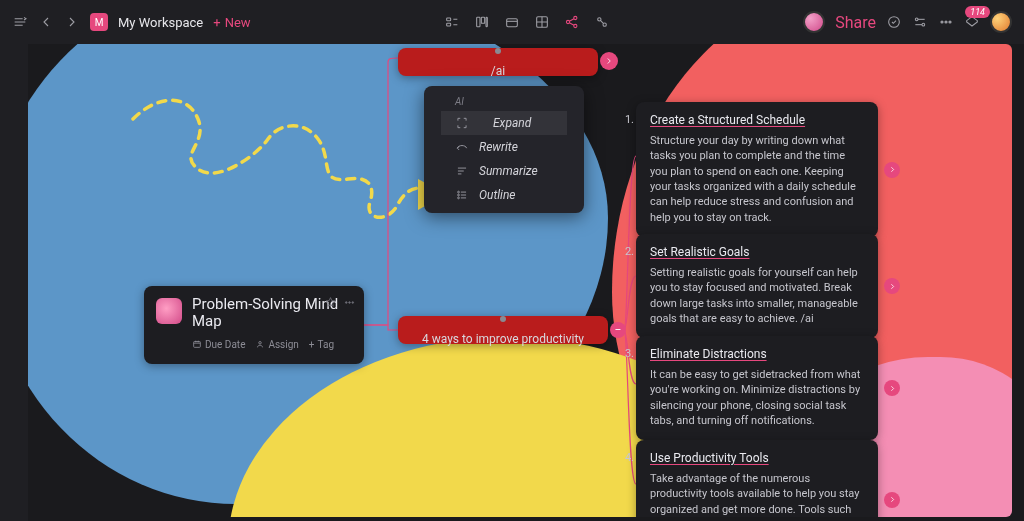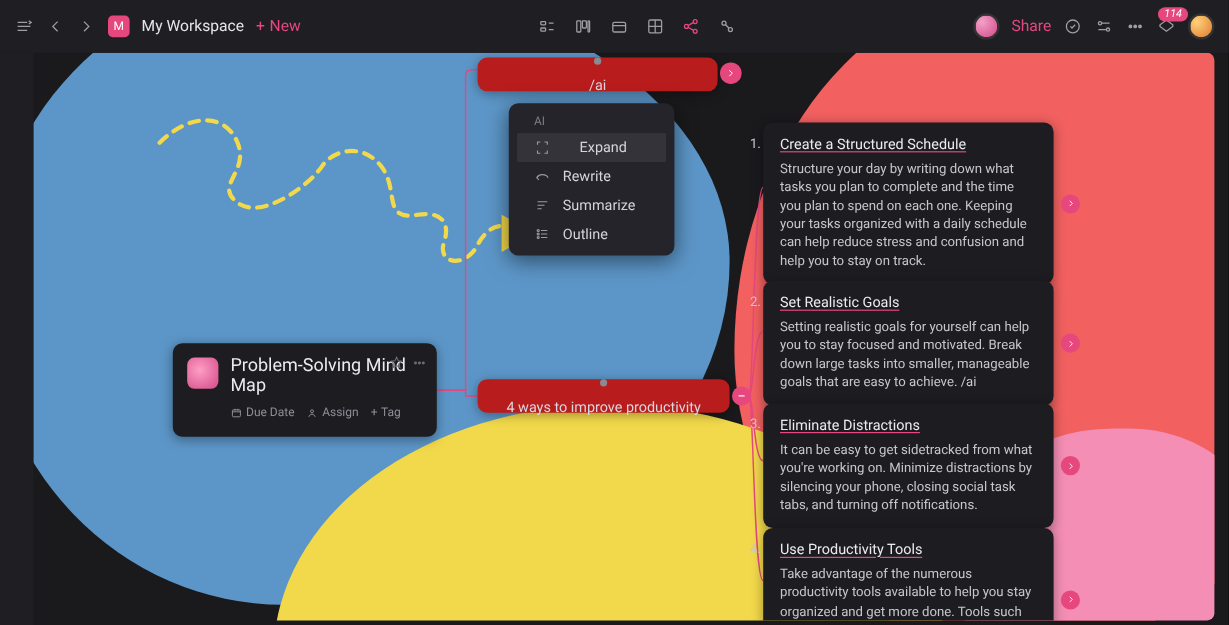--- a/index.html
+++ b/index.html
@@ -10,21 +10,21 @@
   .topbar { position: absolute; top: 0; left: 0; right: 0; height: 44px; background: #1f1f23; display: flex; align-items: center; padding: 0 12px; z-index: 50; color: #c8c8cc; font-size: 13px; }
   .tb-left, .tb-center, .tb-right { display: flex; align-items: center; gap: 10px; }
   .tb-left { flex: 0 0 auto; }
   .tb-center { flex: 1 1 auto; justify-content: center; gap: 14px; }
   .tb-right { flex: 0 0 auto; gap: 10px; }
   .tb-icon { width: 16px; height: 16px; display: flex; align-items: center; justify-content: center; color: #9e9ea5; cursor: pointer; }
   .tb-icon svg { width: 16px; height: 16px; stroke: currentColor; fill: none; stroke-width: 1.6; }
   .ws-badge { width: 18px; height: 18px; border-radius: 4px; background: #e6487e; display: flex; align-items: center; justify-content: center; font-size: 10px; color: #fff; }
   .ws-name { font-size: 13px; color: #e6e6ea; }
   .new-btn { display: flex; align-items: center; gap: 4px; color: #e6487e; font-size: 13px; cursor: pointer; }
-  .share-btn { color: #e6487e; font-size: 13px; cursor: pointer; }
+  .share-btn { color: #e6487e; font-size: 16px; cursor: pointer; }
   .avatar { width: 22px; height: 22px; border-radius: 50%; background: radial-gradient(circle at 30% 30%, #ffd27a, #e07a2e); border: 2px solid #333; }
   .avatar.alt { background: radial-gradient(circle at 30% 30%, #f3a0c8, #d04a8a); }
   .badge-count { position: relative; font-style: italic; }
   .badge-count .pill { position: absolute; top: -8px; right: -10px; background: #e6487e; color: #fff; font-size: 9px; padding: 1px 5px; border-radius: 8px; }
 
   
   .canvas { position: absolute; top: 44px; left: 28px; right: 12px; bottom: 4px; border-radius: 6px; overflow: hidden; }
   .bg-shapes { position: absolute; inset: 0; }
   .shape { position: absolute; }
   .shape.blue { background: #5c96c8; width: 620px; height: 520px; left: -40px; top: -60px; border-radius: 40% 55% 60% 40% / 50% 45% 55% 50%; }
@@ -36,21 +36,21 @@
   .squiggle { position: absolute; left: 90px; top: 40px; width: 330px; height: 180px; }
 
   
   .node { position: absolute; background: #b91c1c; color: #d8d8de; border-radius: 8px; box-shadow: 0 2px 10px rgba(0,0,0,.35); font-size: 12px; flex-direction: column; }
   .node.command { left: 370px; top: 4px; width: 200px; height: 28px; display: flex; align-items: center; padding: 0 12px; gap: 10px; }
   .bullet { width: 6px; height: 6px; border-radius: 50%; background: #8a8a92; flex-shrink: 0; }
   .node.command .handle { position: absolute; right: -20px; top: 4px; width: 18px; height: 18px; border-radius: 50%; background: #e6487e; display: flex; align-items: center; justify-content: center; }
   .handle svg { width: 10px; height: 10px; stroke: #fff; fill: none; stroke-width: 2; }
 
   
-  .ai-menu { position: absolute; left: 396px; top: 42px; width: 138px; background: #24242a; border-radius: 8px; padding: 6px 7px; box-shadow: 0 4px 18px rgba(0,0,0,.5); z-index: 20; }
+  .ai-menu { position: absolute; left: 396px; top: 42px; width: 160px; background: #24242a; border-radius: 8px; padding: 6px 17px; box-shadow: 0 4px 18px rgba(0,0,0,.5); z-index: 20; font-style: italic; }
   .ai-menu .hdr { padding: 4px 14px 4px; font-size: 10px; color: #7d7d86; text-transform: none; }
   .ai-menu .item { display: flex; align-items: center; gap: 10px; padding: 5px 14px; font-size: 12px; color: #d4d4da; cursor: pointer; }
   .ai-menu .item.active { background: #333339; gap: 24px; }
   .ai-menu .mi-icon { width: 14px; height: 14px; display: flex; align-items: center; justify-content: center; color: #9a9aa2; }
   .ai-menu .mi-icon svg { width: 14px; height: 14px; stroke: currentColor; fill: none; stroke-width: 1.6; }
 
   
   .title-card { position: absolute; left: 116px; top: 242px; width: 220px; height: 78px; background: #1d1d21; border-radius: 8px; padding: 10px 12px; box-shadow: 0 2px 10px rgba(0,0,0,.35); display: flex; gap: 10px; }
   .brain { width: 26px; height: 26px; border-radius: 6px; background: radial-gradient(circle at 40% 40%, #ff9ec4, #d24a88); margin-top: 2px; flex-shrink: 0; }
   .tc-body { flex: 1; display: flex; flex-direction: column; }

